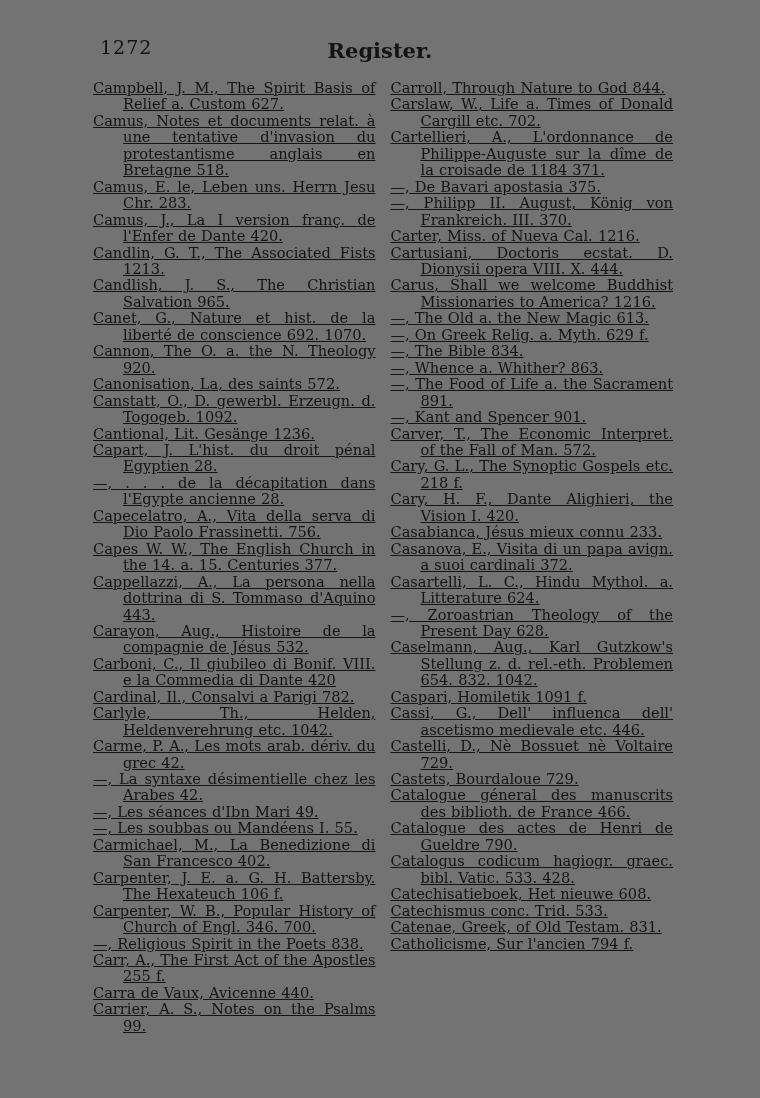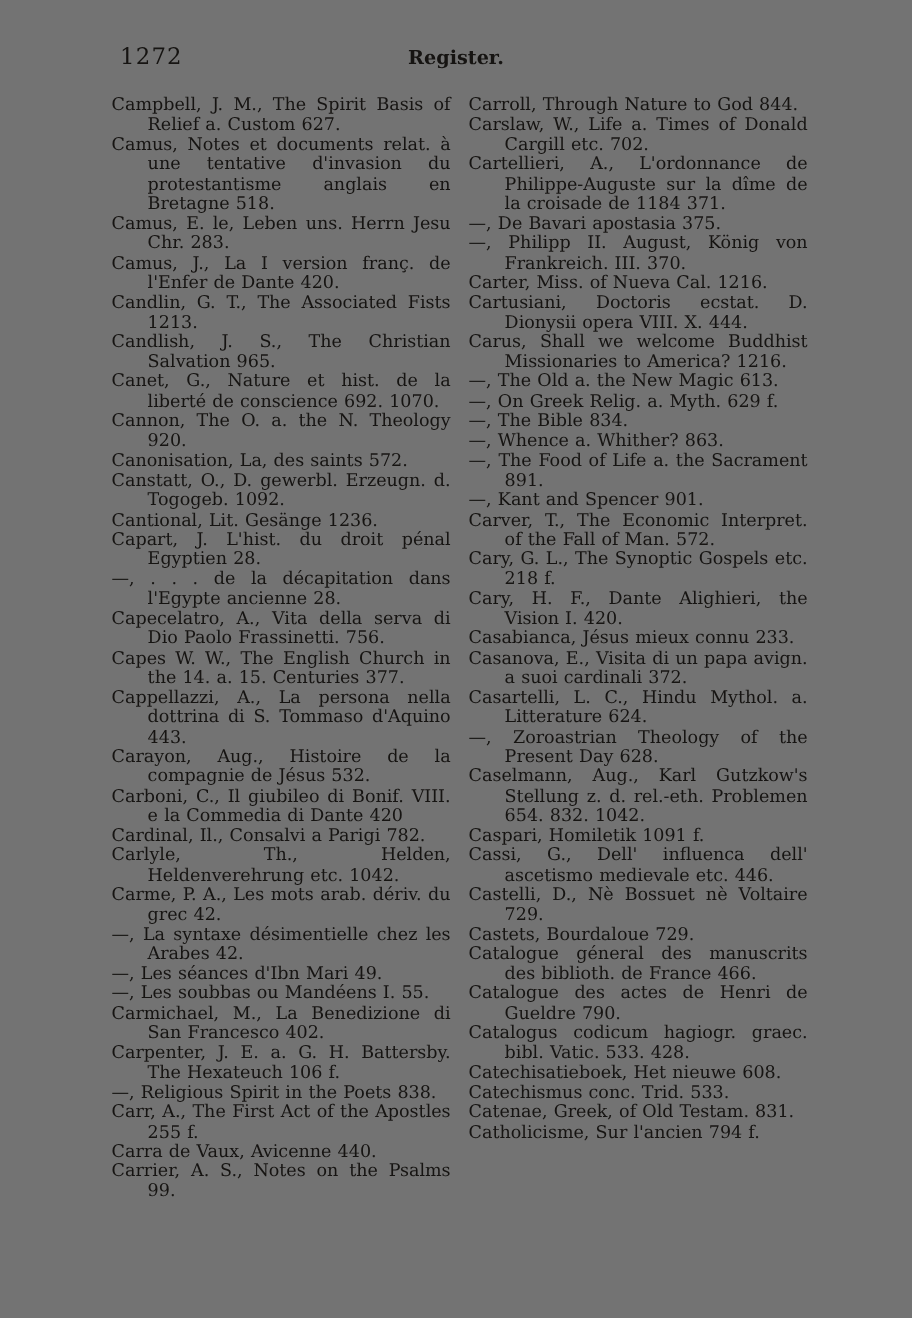--- a/index.html
+++ b/index.html
@@ -20,29 +20,30 @@
   .page-number{
     position:absolute;
     left:100px;top:0;
     font-size:19px;
     letter-spacing:1px;
   }
   .running-title{
     position:absolute;
     left:0;right:0;top:2px;
     text-align:center;
-    font-size:16px;
+    font-size:21px;
     font-weight:bold;
   }
   .body{
     position:absolute;
     top:80px;left:93px;
     width:580px;
     display:flex;
     gap:15px;
+    text-decoration:underline;
   }
   .col{
     width:283px;
     font-size:14.6px;
     line-height:16.45px;
   }
   .entry{
     margin:0;
     padding-left:30px;
     text-indent:-30px;
@@ -79,20 +80,21 @@
         <p class="entry">Carayon, Aug., Histoire de la compagnie de Jésus 532.</p>
         <p class="entry">Carboni, C., Il giubileo di Bonif. VIII. e la Commedia di Dante 420</p>
         <p class="entry">Cardinal, Il., Consalvi a Parigi 782.</p>
         <p class="entry">Carlyle, Th., Helden, Heldenverehrung etc. 1042.</p>
         <p class="entry">Carme, P. A., Les mots arab. dériv. du grec 42.</p>
         <p class="entry">—, La syntaxe désimentielle chez les Arabes 42.</p>
         <p class="entry">—, Les séances d'Ibn Mari 49.</p>
         <p class="entry">—, Les soubbas ou Mandéens I. 55.</p>
         <p class="entry">Carmichael, M., La Benedizione di San Francesco 402.</p>
         <p class="entry">Carpenter, J. E. a. G. H. Battersby. The Hexateuch 106 f.</p>
+        <p class="entry">Carpenter, W. B., Popular History of Church of Engl. 346. 700.</p>
         <p class="entry">—, Religious Spirit in the Poets 838.</p>
         <p class="entry">Carr, A., The First Act of the Apostles 255 f.</p>
         <p class="entry">Carra de Vaux, Avicenne 440.</p>
         <p class="entry">Carrier, A. S., Notes on the Psalms 99.</p>
       </div>
     <div class="col">
         <p class="entry">Carroll, Through Nature to God 844.</p>
         <p class="entry">Carslaw, W., Life a. Times of Donald Cargill etc. 702.</p>
         <p class="entry">Cartellieri, A., L'ordonnance de Philippe-Auguste sur la dîme de la croisade de 1184 371.</p>
         <p class="entry">—, De Bavari apostasia 375.</p>

